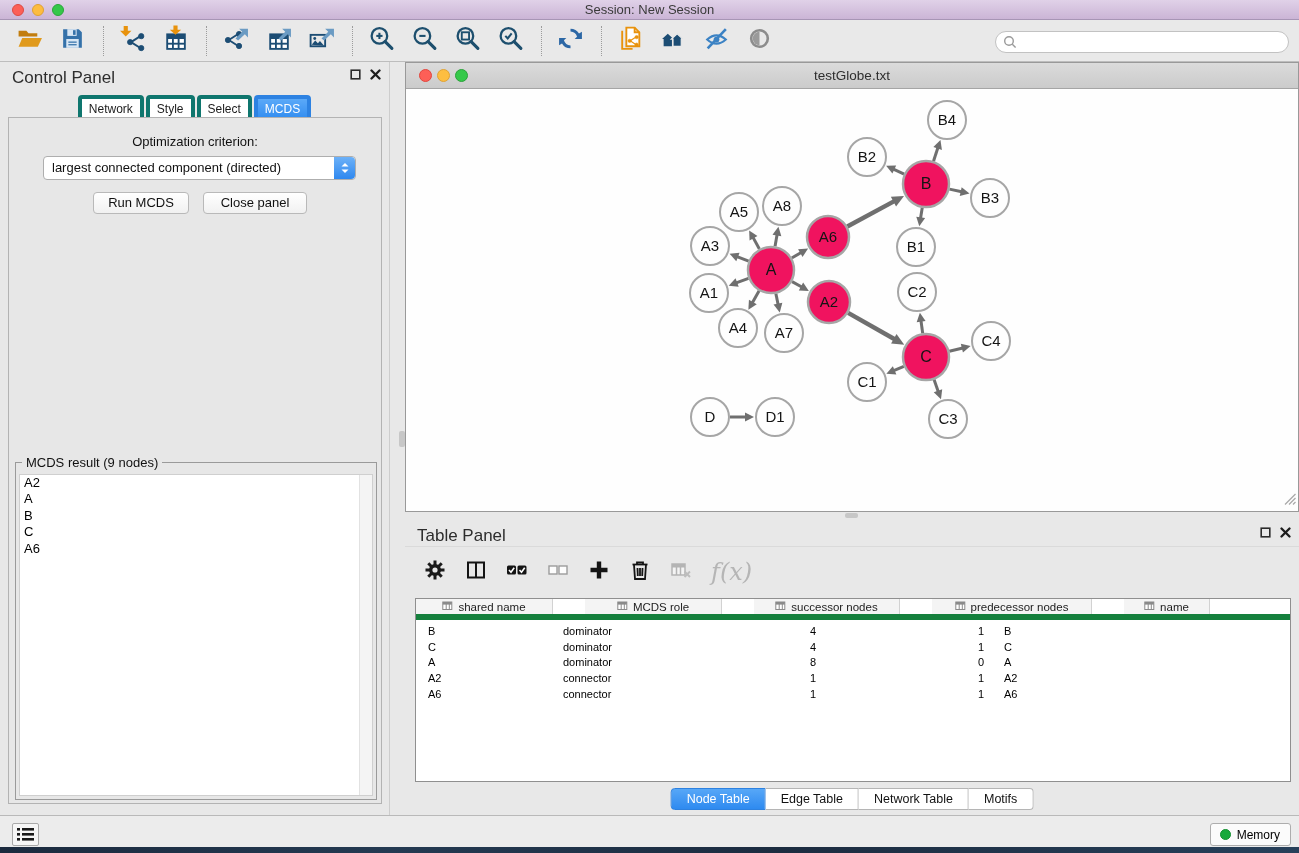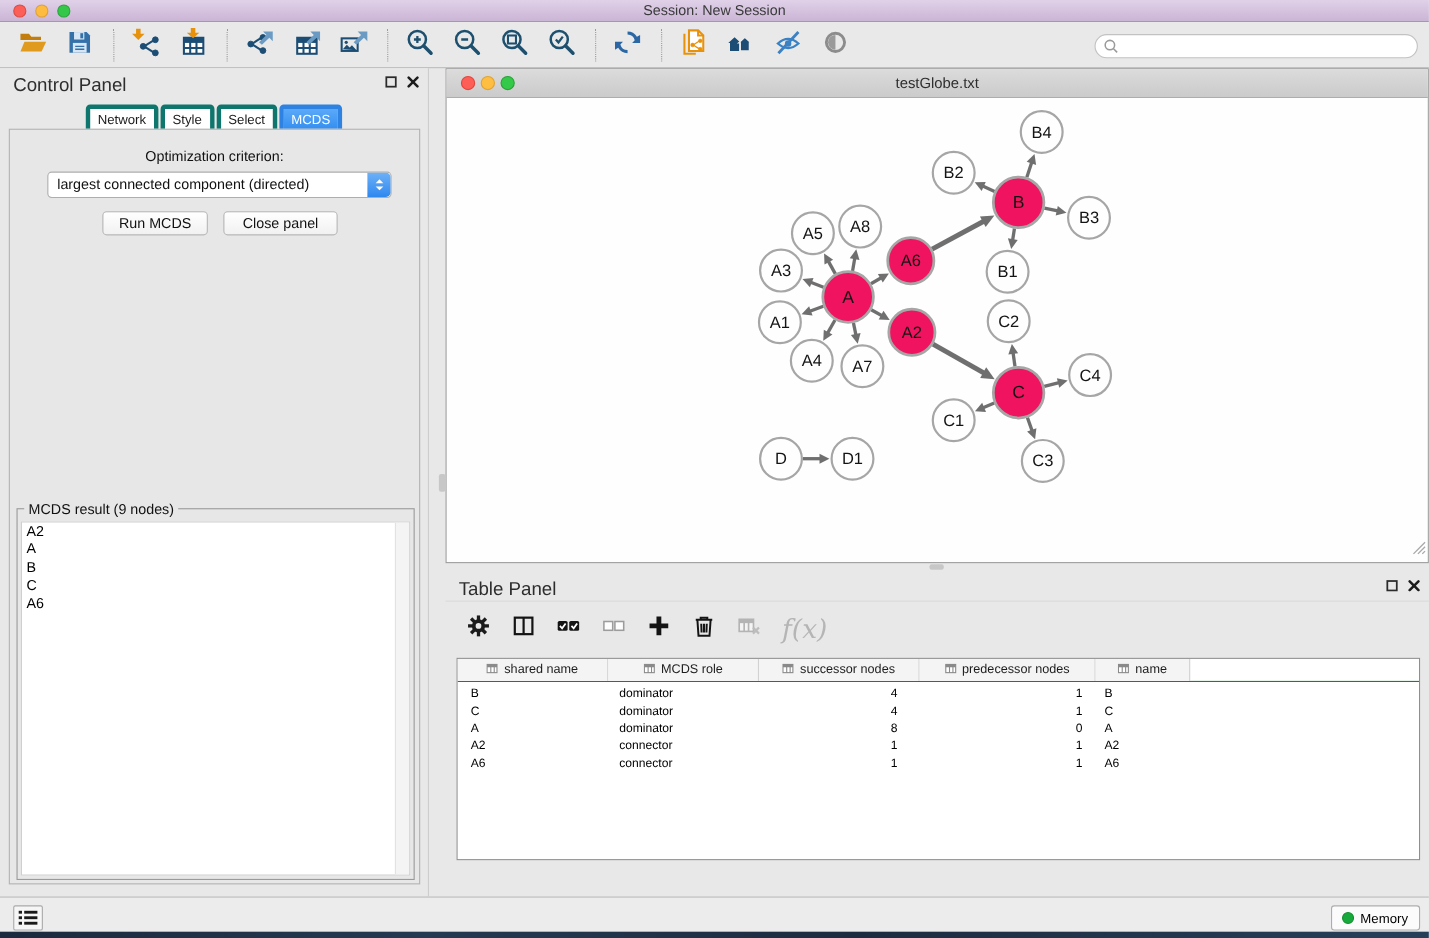--- a/index.html
+++ b/index.html
@@ -62,21 +62,21 @@
   .h-thumb { position:absolute; left:845px; top:513px; width:13px; height:5px; background:#c7c7c7; border-radius:2px; }
 
   
   .tp { position:absolute; left:405px; top:520px; width:894px; height:295px; background:#e8e8e8; }
   .tp-toolbar { position:absolute; left:0; top:26px; right:0; height:50px; border-top:1px solid #dadada;
     display:flex; align-items:center; padding-left:17px; gap:15px; }
   .ttbtn { width:26px; height:26px; display:flex; align-items:center; justify-content:center; }
   .ttbtn.dis { opacity:.55; }
   .fx { font-family:"DejaVu Serif",serif; font-style:italic; font-size:24px; color:#b5b5b5; padding-left:2px; }
   .tp-table { position:absolute; left:10px; top:78px; width:876px; height:184px; background:#fff; border:1px solid #8f8f8f; overflow:hidden; }
-  .tp-thead { display:flex; height:21px; border-bottom:1px solid #15803d; }
+  .tp-thead { display:flex; height:21px; border-bottom:6px solid #15803d;gap:32px; }
   .th { background:#f4f4f4; font-size:11.5px; color:#1d1d1d; display:flex; align-items:center; justify-content:center; gap:5px; border-right:1px solid #d2d2d2; }
   .tr { display:flex; height:15.7px; align-items:center; font-size:11px; color:#000; }
   .tr:first-of-type { margin-top:3px; }
   .td { overflow:hidden; white-space:nowrap; }
   .tp-tabs { position:absolute; left:50%; transform:translateX(-50%); top:268px; display:flex; }
   .btab { height:22px; line-height:21px; padding:0 15px; background:#fff; border:1px solid #b5b5b5; border-left:none; font-size:12.5px; color:#111; }
   .btab:first-child { border-left:1px solid #b5b5b5; border-radius:4px 0 0 4px; }
   .btab:last-child { border-radius:0 4px 4px 0; }
   .btab.sel { background:linear-gradient(#57a7f7,#2e8af0); border-color:#2d81e0; color:#fff; }
 
@@ -624,20 +624,26 @@
         </div>
         <div class="tr">
           <div class="td" style="width:137px;text-align:left;padding-left:12px">A6</div>
           <div class="td" style="width:137px;text-align:left;padding-left:10px">connector</div>
           <div class="td" style="width:146px;text-align:right;padding-right:20px">1</div>
           <div class="td" style="width:160px;text-align:right;padding-right:12px">1</div>
           <div class="td" style="width:86px;text-align:left;padding-left:8px">A6</div>
         </div>
       </div>
   </div>
+  <div class="tp-tabs">
+      <div class="btab sel">Node Table</div>
+      <div class="btab">Edge Table</div>
+      <div class="btab">Network Table</div>
+      <div class="btab">Motifs</div>
+    </div>
 </div>
 
 <div class="sb">
   <div class="list-btn">
     <svg width="19" height="15" viewBox="0 0 19 15">
         <g fill="#1a1a1a">
           <rect x="1" y="1" width="3" height="2.6"></rect>
           <rect x="6" y="1" width="12" height="2.6"></rect>
           <rect x="1" y="6" width="3" height="2.6"></rect>
           <rect x="6" y="6" width="12" height="2.6"></rect>

